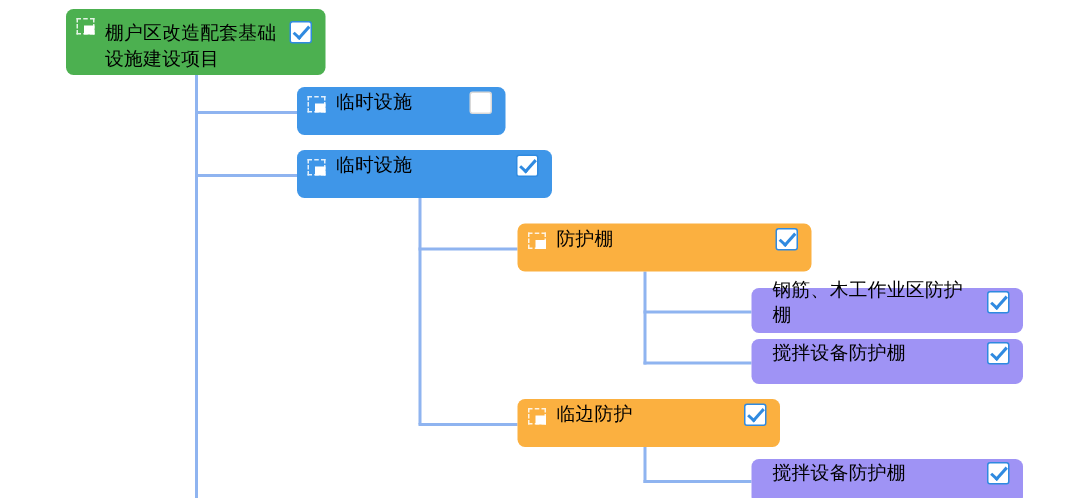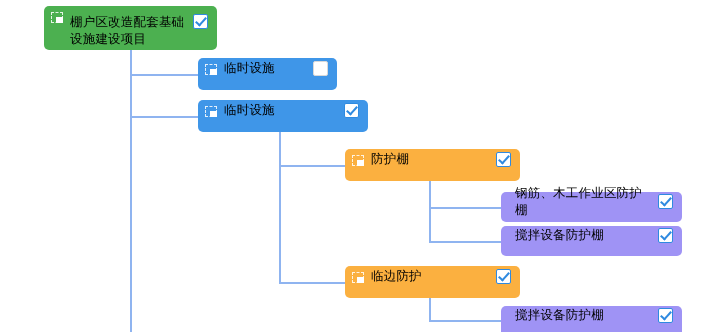--- a/index.html
+++ b/index.html
@@ -139,21 +139,21 @@
     <span class="label">临时设施</span>
     <span class="cbox"></span>
   </div>
 
   <div class="node blue" style="left:198px; top:100px; width:170px; height:32px;">
     <span class="handle-icon"></span>
     <span class="label">临时设施</span>
     <span class="cbox checked"></span>
   </div>
 
-  <div class="node orange" style="left:345px; top:149px; width:175px; height:32px;">
+  <div class="node orange" style="left:345px; top:149px; width:196px; height:32px;">
     <span class="handle-icon"></span>
     <span class="label">防护棚</span>
     <span class="cbox checked"></span>
   </div>
 
   <div class="node purple" style="left:501px; top:192px; width:181px; height:30px; padding-left:14px;">
     <span class="label">钢筋、木工作业区防护棚</span>
     <span class="cbox checked"></span>
   </div>
 

